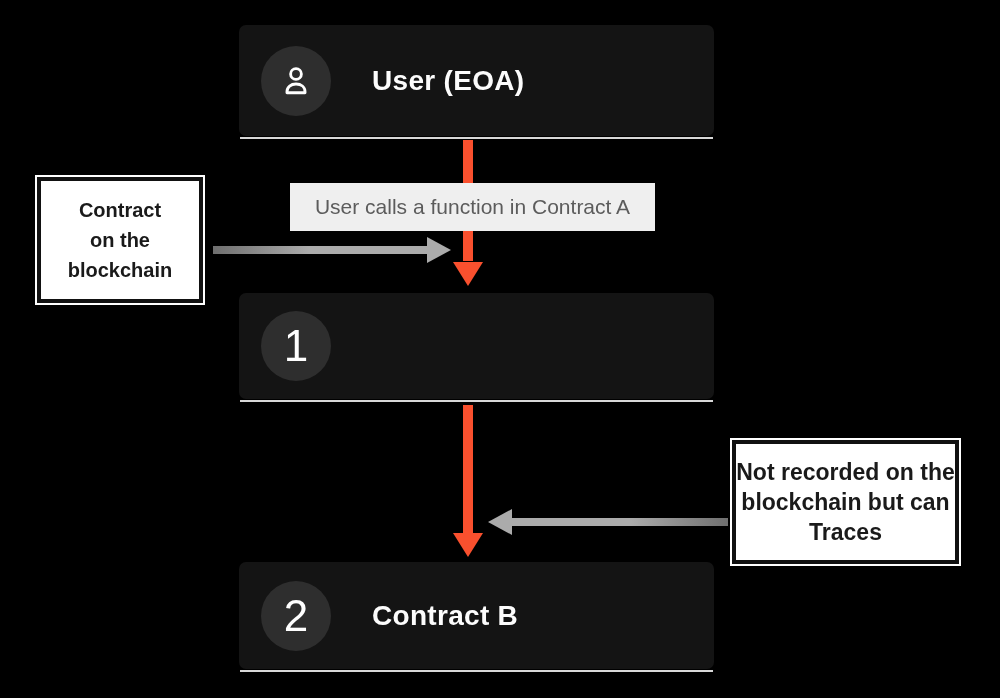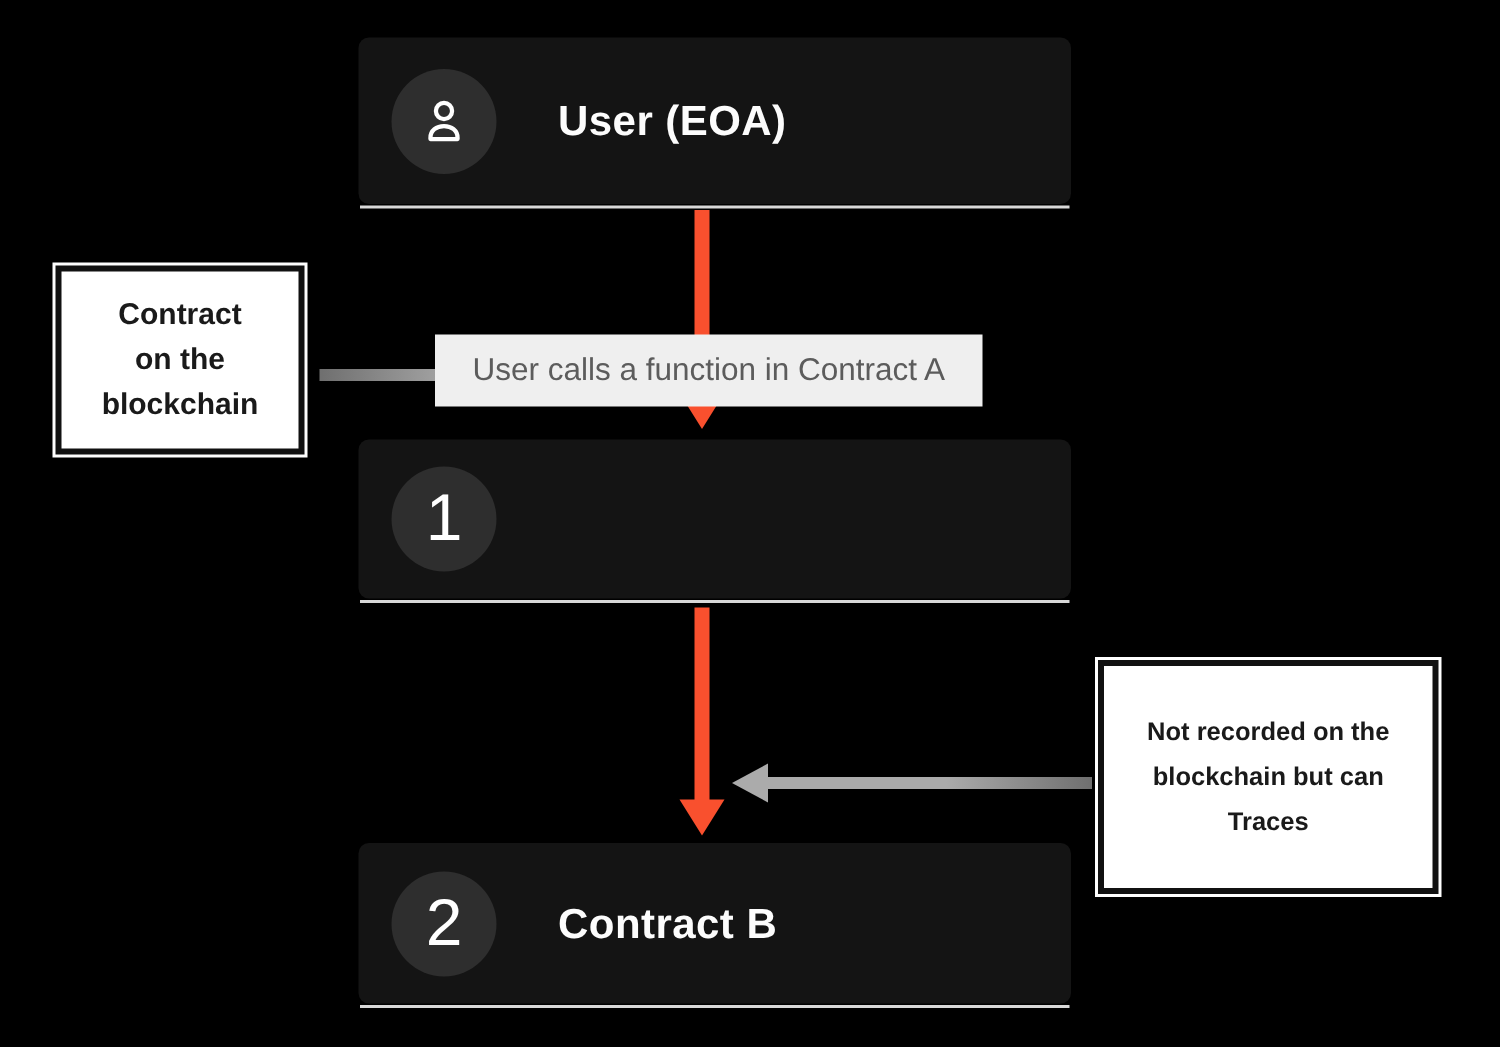--- a/index.html
+++ b/index.html
@@ -43,31 +43,31 @@
   .hhead{position:absolute;width:0;height:0;z-index:1;
     border-top:13px solid transparent;border-bottom:13px solid transparent;}
   #note-left-head{left:427px;top:237px;border-left:24px solid #ababab;}
   #note-right-head{left:488px;top:509px;border-right:24px solid #ababab;}
   
   .edge-label{
     position:absolute;background:#efefef;color:#5c5c5c;z-index:3;
     display:flex;align-items:center;justify-content:center;font-size:21px;
     white-space:nowrap;
   }
-  #edge-label-1{left:290px;top:183px;width:365px;height:48px;margin-top:40px;}
+  #edge-label-1{left:290px;top:183px;width:365px;height:48px;}
   #edge-label-2{left:231px;top:455px;width:487px;height:52px;}
   
   .annotation{
     position:absolute;background:#ffffff;border:4px solid #111111;
     box-shadow:0 0 0 2px #ffffff;z-index:4;box-sizing:border-box;
     display:flex;flex-direction:column;align-items:center;justify-content:center;
     text-align:center;font-weight:700;color:#1a1a1a;
   }
   #annotation-left{left:37px;top:177px;width:166px;height:126px;font-size:20px;line-height:30px;}
-  #annotation-right{left:732px;top:440px;width:227px;height:156px;font-size:17px;line-height:30px;}
+  #annotation-right{left:732px;top:440px;width:227px;height:124px;font-size:23px;line-height:30px;}
   .user-icon-svg{display:block;}
 </style>
 </head>
 <body>
 
 <div class="canvas">
 
   <div class="node node-user">
     <div class="badge">
       <svg class="user-icon-svg" width="38" height="38" viewBox="0 0 24 24" fill="none" stroke="#ffffff" stroke-width="1.8" stroke-linejoin="round" stroke-linecap="round">

